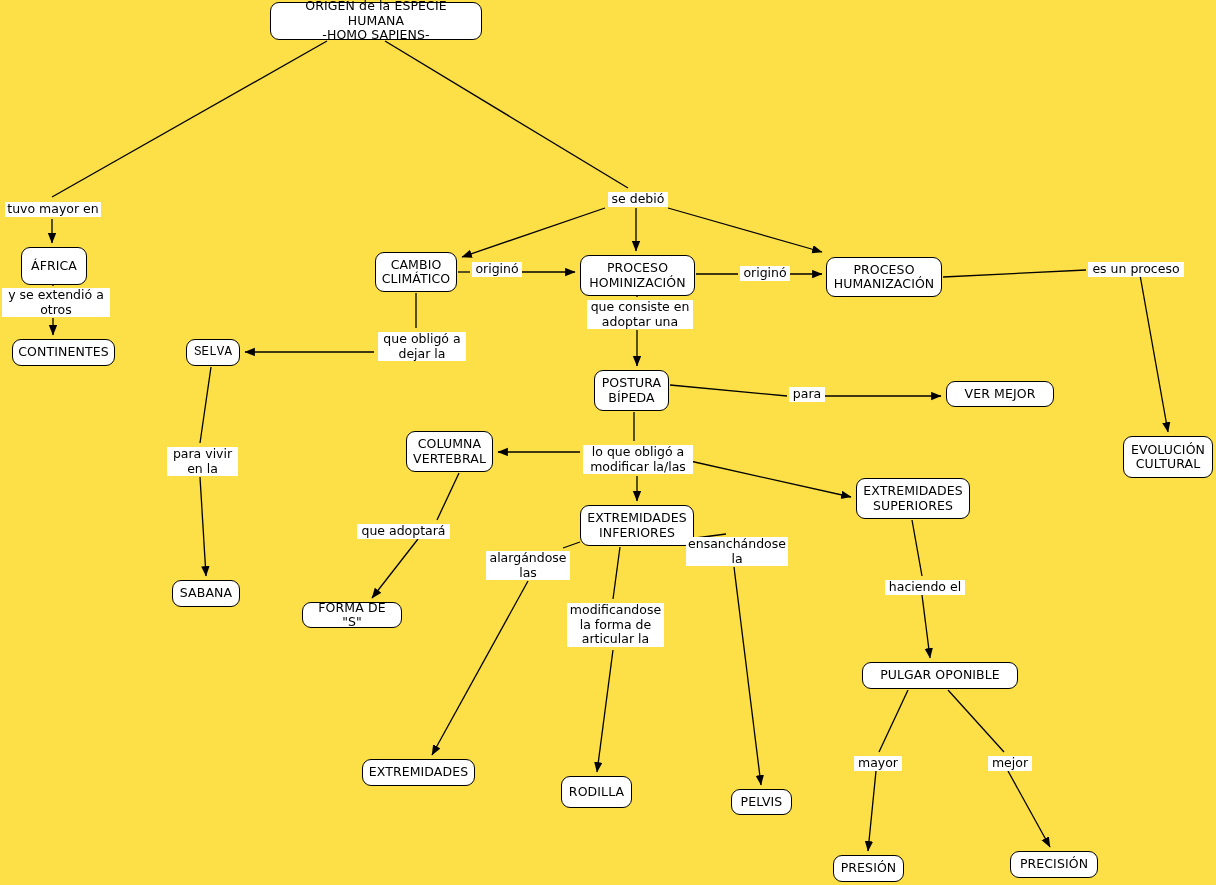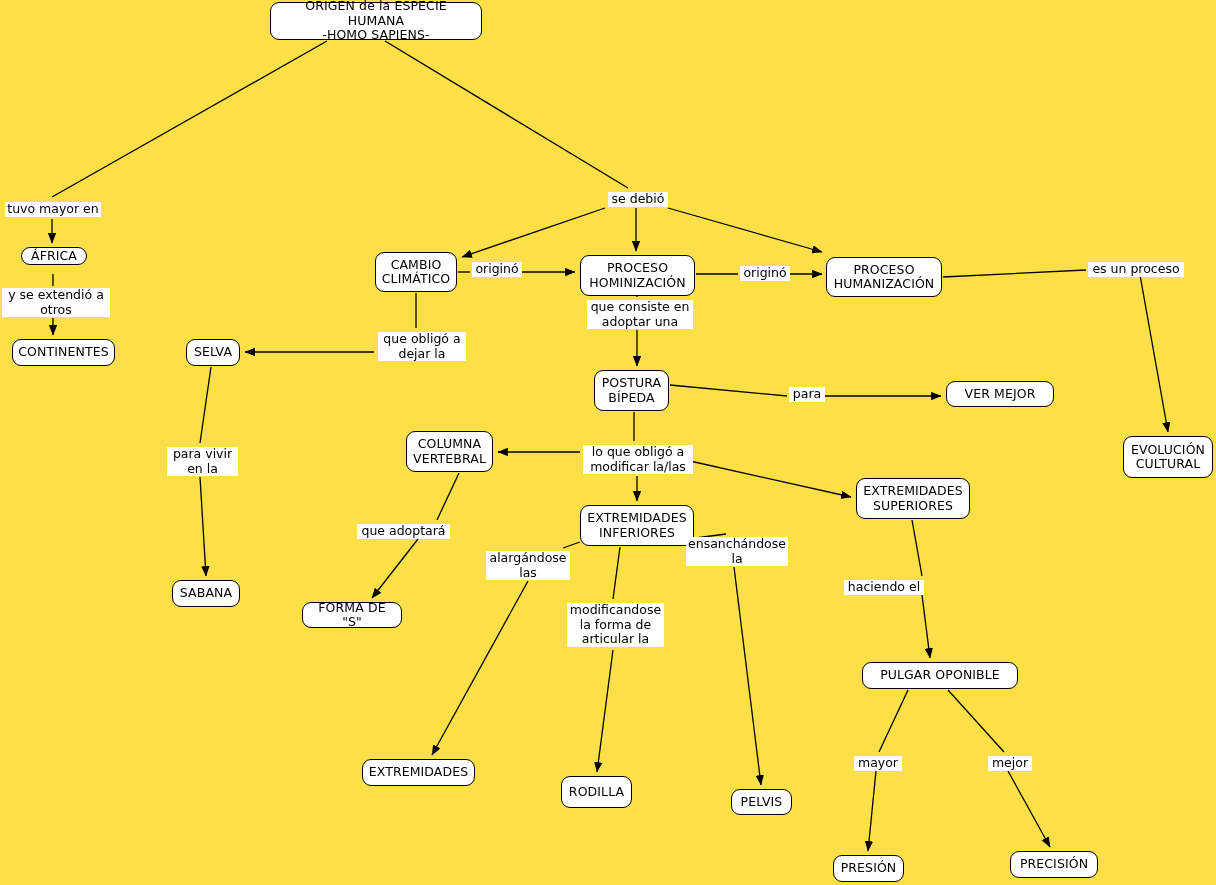--- a/index.html
+++ b/index.html
@@ -102,31 +102,31 @@
         <path d="M 908,690 L 879,752" stroke="#000000" stroke-width="1.3" fill="none"></path>
         <path d="M 876,771 L 868,851" stroke="#000000" stroke-width="1.3" fill="none" marker-end="url(#arrowhead)"></path>
         <path d="M 948,690 L 1004,752" stroke="#000000" stroke-width="1.3" fill="none"></path>
         <path d="M 1008,771 L 1050,847" stroke="#000000" stroke-width="1.3" fill="none" marker-end="url(#arrowhead)"></path>
       </g>
   </svg>
 
   <div id="node-layer">
       <div class="node" style="left: 270px; top: 2px; width: 212px; height: 38px;">ORIGEN de la ESPECIE HUMANA
 -HOMO SAPIENS-</div>
-      <div class="node" style="left: 21px; top: 247px; width: 66px; height: 18px;">ÁFRICA</div>
+      <div class="node" style="left: 21px; top: 247px; width: 66px; height: 38px;">ÁFRICA</div>
       <div class="node" style="left: 12px; top: 339px; width: 103px; height: 27px;">CONTINENTES</div>
       <div class="node" style="left: 375px; top: 252px; width: 82px; height: 40px;">CAMBIO
 CLIMÁTICO</div>
       <div class="node" style="left: 580px; top: 255px; width: 115px; height: 41px;">PROCESO
 HOMINIZACIÓN</div>
       <div class="node" style="left: 826px; top: 257px; width: 116px; height: 40px;">PROCESO
 HUMANIZACIÓN</div>
       <div class="node" style="left: 1123px; top: 436px; width: 90px; height: 42px;">EVOLUCIÓN
 CULTURAL</div>
-      <div class="node" style="left: 186px; top: 339px; width: 54px; height: 27px;">SELVA</div>
+      <div class="node" style="left: 186px; top: 339px; width: 54px; height: 27px; font-family: Liberation Mono, monospace;">SELVA</div>
       <div class="node" style="left: 172px; top: 580px; width: 68px; height: 27px;">SABANA</div>
       <div class="node" style="left: 594px; top: 370px; width: 75px; height: 41px;">POSTURA
 BÍPEDA</div>
       <div class="node" style="left: 946px; top: 381px; width: 108px; height: 26px;">VER MEJOR</div>
       <div class="node" style="left: 406px; top: 431px; width: 87px; height: 41px;">COLUMNA
 VERTEBRAL</div>
       <div class="node" style="left: 302px; top: 602px; width: 100px; height: 26px;">FORMA DE "S"</div>
       <div class="node" style="left: 580px; top: 505px; width: 114px; height: 41px;">EXTREMIDADES
 INFERIORES</div>
       <div class="node" style="left: 856px; top: 478px; width: 114px; height: 41px;">EXTREMIDADES
@@ -156,18 +156,18 @@
       <div class="linklabel" style="left: 583px; top: 445px; width: 106px;">lo que obligó a
 modificar la/las</div>
       <div class="linklabel" style="left: 357px; top: 524px; width: 89px;">que adoptará</div>
       <div class="linklabel" style="left: 486px; top: 551px; width: 80px;">alargándose
 las</div>
       <div class="linklabel" style="left: 567px; top: 603px; width: 93px;">modificandose
 la forma de
 articular la</div>
       <div class="linklabel" style="left: 686px; top: 537px; width: 98px;">ensanchándose
 la</div>
-      <div class="linklabel" style="left: 844px; top: 580px; width: 76px;">haciendo el</div>
+      <div class="linklabel" style="left: 885px; top: 580px; width: 76px;">haciendo el</div>
       <div class="linklabel" style="left: 854px; top: 756px; width: 44px;">mayor</div>
       <div class="linklabel" style="left: 988px; top: 756px; width: 40px;">mejor</div>
     </div>
 
 </div>
 
 </body></html>

